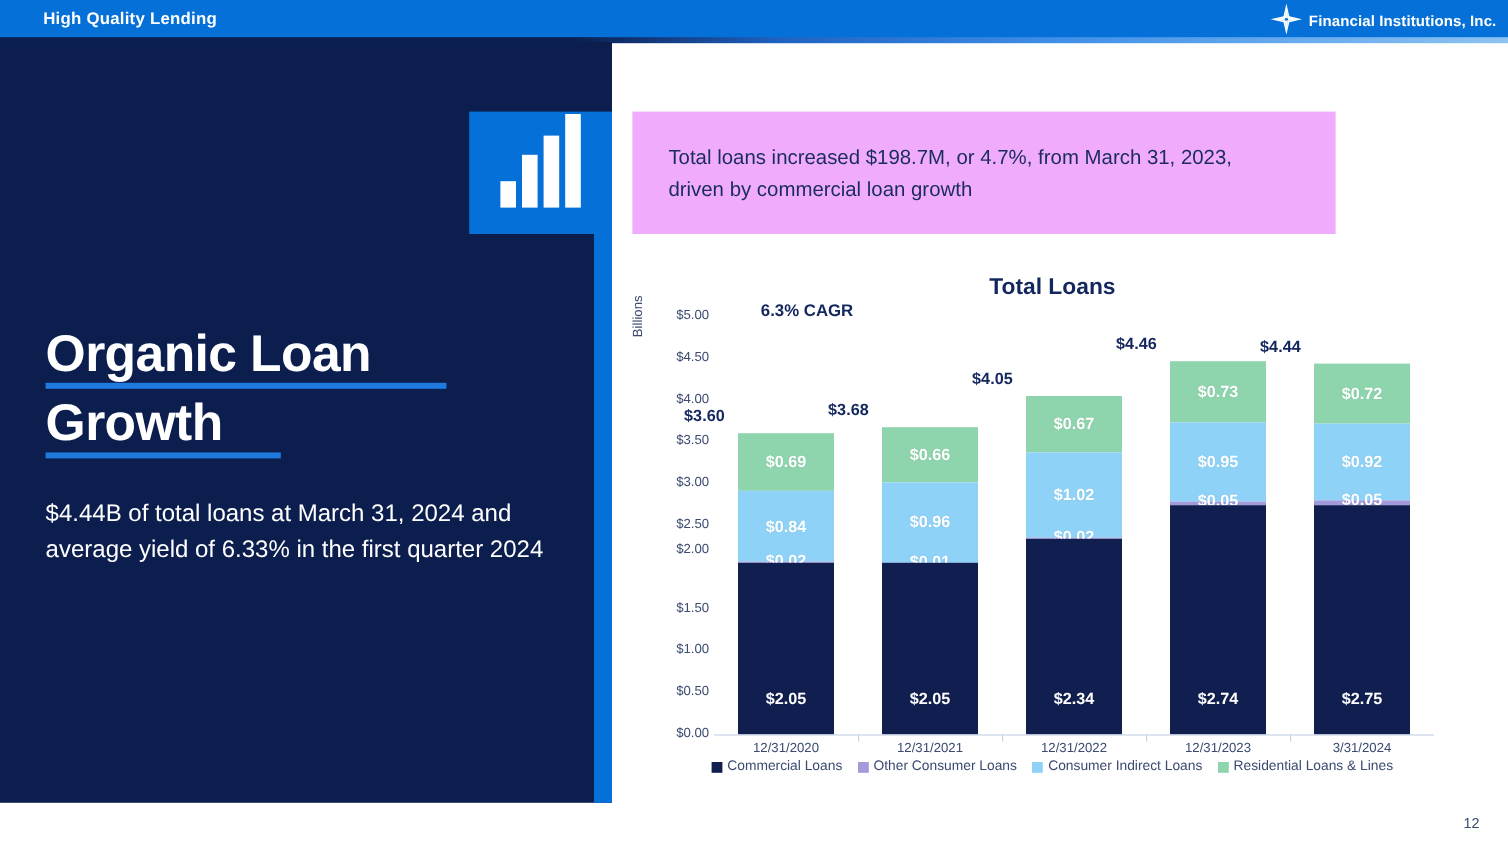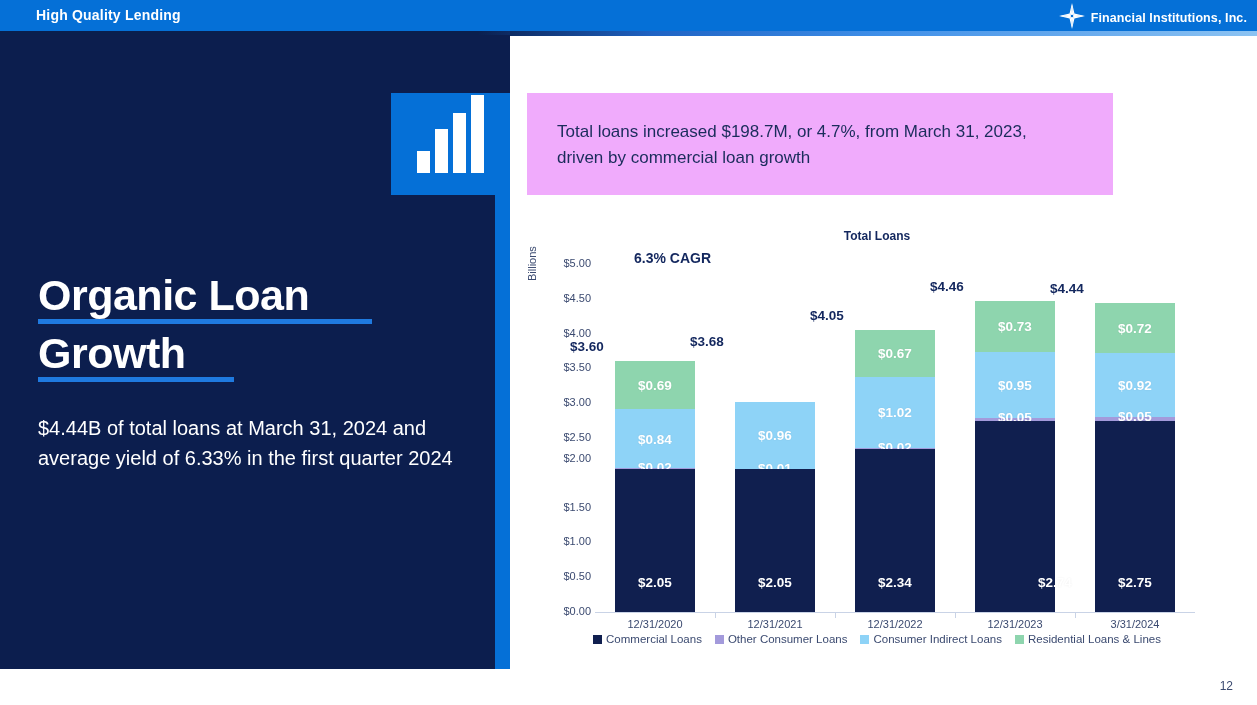--- a/index.html
+++ b/index.html
@@ -70,21 +70,21 @@
   #callout-text{
     position:absolute;left:30px;top:26px;width:520px;
     font-size:17px;line-height:26px;color:#1a2c5b;
   }
   
   #chart{
     position:absolute;left:527px;top:215px;width:700px;height:445px;
   }
   #chart-title{
     position:absolute;left:0;top:14px;width:700px;text-align:center;
-    font-size:12px;font-weight:bold;color:#13275e;
+    font-size:19px;font-weight:bold;color:#13275e;
   }
   #cagr{
     position:absolute;left:107px;top:35px;
     font-size:14px;font-weight:bold;color:#13275e;
   }
   #axis-title{
     position:absolute;left:-1px;top:66px;
     font-size:11px;color:#3b4a70;
     transform:rotate(-90deg);transform-origin:left top;
     white-space:nowrap;
@@ -201,20 +201,23 @@
           <span>$0.84</span>
         </div>
         <div class="seg thin" style="height: 1.392px; background: rgb(163, 154, 219);">
           <span>$0.02</span>
         </div>
         <div class="seg" style="height: 142.68px; background: rgb(16, 31, 79);">
           <span style="top: auto; bottom: 22px; transform: none;">$2.05</span>
         </div>
       </div>
       <div class="bar-group" style="left: 140px;">
+        <div class="seg" style="height: 45.936px; background: rgb(142, 213, 174);">
+          <span>$0.66</span>
+        </div>
         <div class="seg" style="height: 66.816px; background: rgb(142, 211, 247);">
           <span>$0.96</span>
         </div>
         <div class="seg thin" style="height: 0.696px; background: rgb(163, 154, 219);">
           <span>$0.01</span>
         </div>
         <div class="seg" style="height: 142.68px; background: rgb(16, 31, 79);">
           <span style="top: auto; bottom: 22px; transform: none;">$2.05</span>
         </div>
       </div>
@@ -236,21 +239,21 @@
         <div class="seg" style="height: 50.808px; background: rgb(142, 213, 174);">
           <span>$0.73</span>
         </div>
         <div class="seg" style="height: 66.12px; background: rgb(142, 211, 247);">
           <span>$0.95</span>
         </div>
         <div class="seg thin" style="height: 3.48px; background: rgb(163, 154, 219);">
           <span>$0.05</span>
         </div>
         <div class="seg" style="height: 190.704px; background: rgb(16, 31, 79);">
-          <span style="top: auto; bottom: 22px; transform: none; padding-left: 40px;">$2.74</span>
+          <span style="top: auto; bottom: 22px; transform: none;">$2.74</span>
         </div>
       </div>
       <div class="bar-group" style="left: 500px;">
         <div class="seg" style="height: 50.112px; background: rgb(142, 213, 174);">
           <span>$0.72</span>
         </div>
         <div class="seg" style="height: 64.032px; background: rgb(142, 211, 247);">
           <span>$0.92</span>
         </div>
         <div class="seg thin" style="height: 3.48px; background: rgb(163, 154, 219);">

